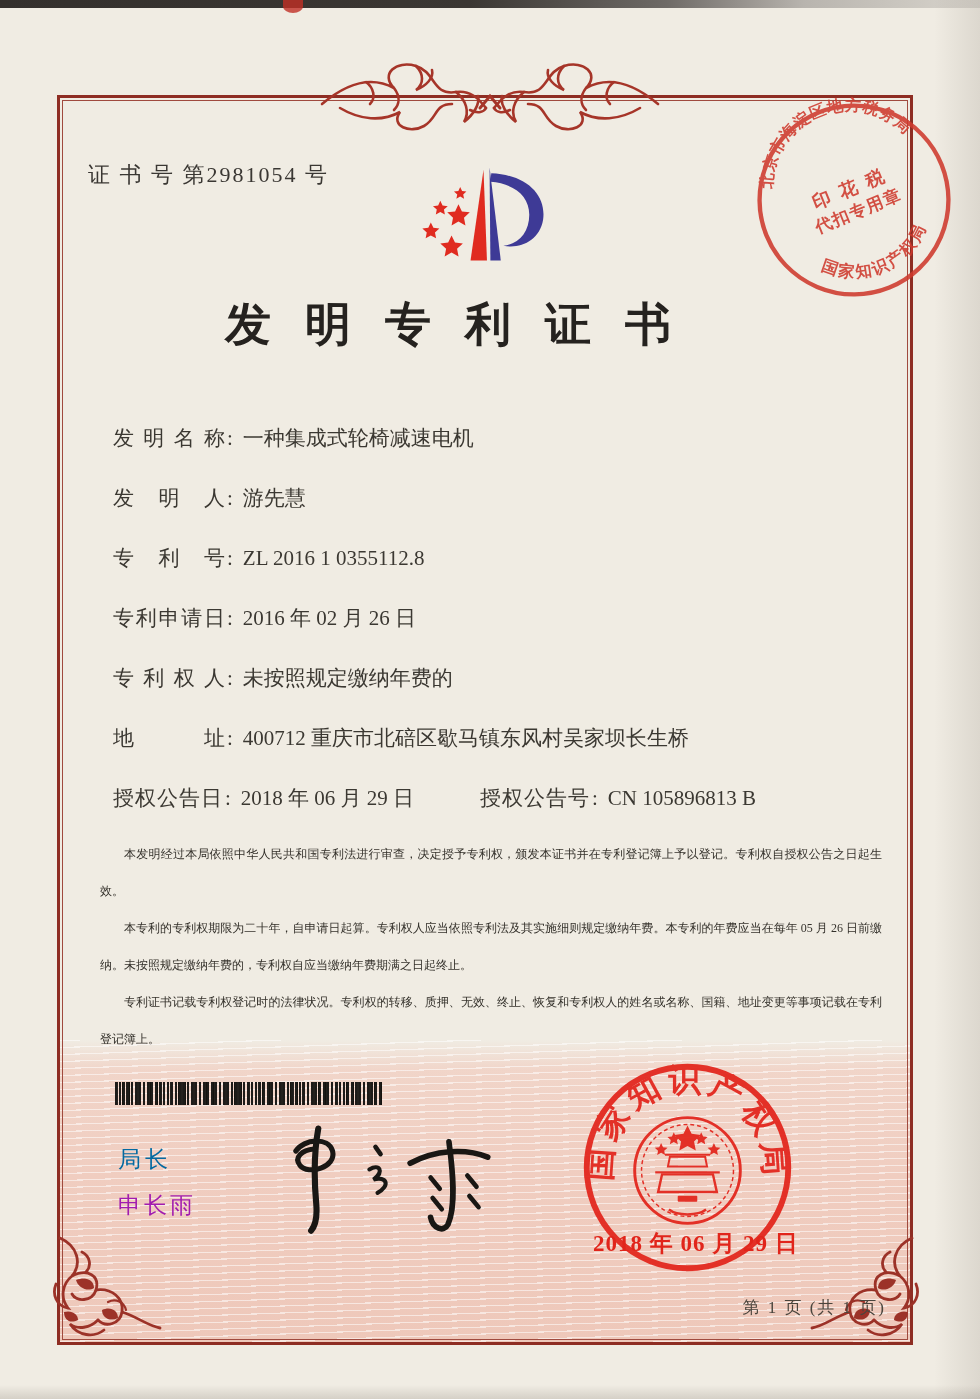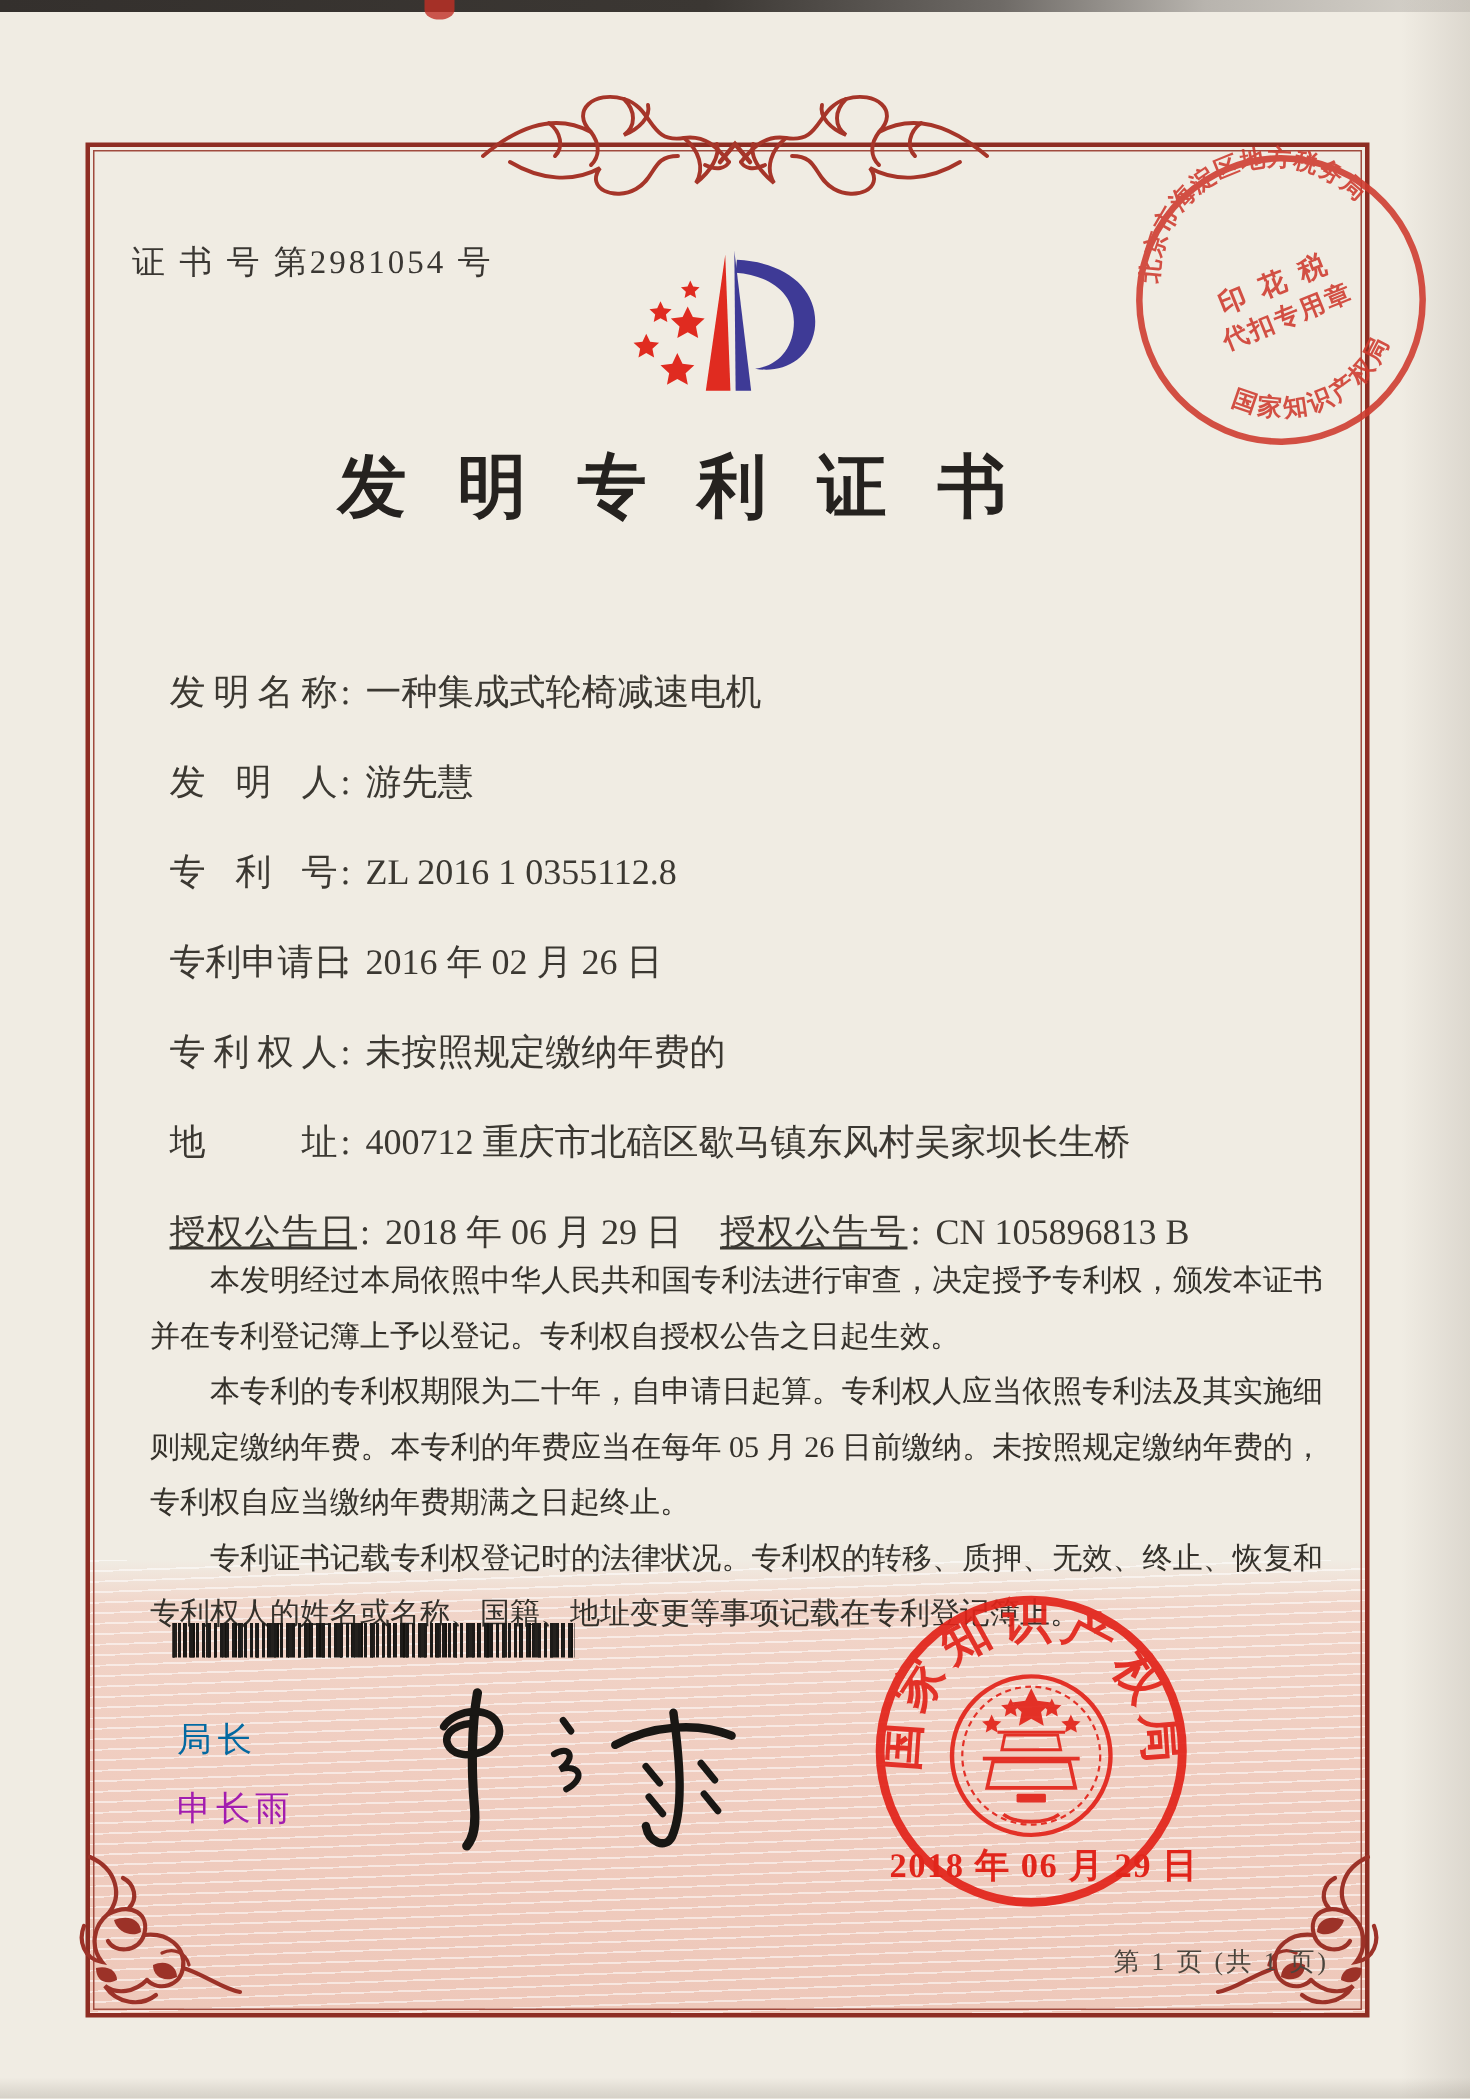--- a/index.html
+++ b/index.html
@@ -24,28 +24,28 @@
   
   .frame{left:57px;top:95px;width:850px;height:1244px;border:3px solid #8e2d23;z-index:2;}
   .frame-inner{position:absolute;inset:2px;border:1px solid #a04a3e;}
   
   .cert-no{left:88px;top:160px;font-size:22px;letter-spacing:2px;color:#3a3733;z-index:3;}
   
   .title{left:37px;top:294px;width:856px;text-align:center;font-size:46px;font-weight:700;
     letter-spacing:34px;color:#25221f;z-index:3;}
   
   .fields{left:113px;top:422px;width:780px;z-index:3;}
-  .frow{font-size:24px;line-height:32px;margin-bottom:28px;color:#3b3832;white-space:nowrap;margin-top:24px;}
+  .frow{font-size:21px;line-height:32px;margin-bottom:28px;color:#3b3832;white-space:nowrap;}
   .flabel{display:inline-block;width:112px;text-align:justify;text-align-last:justify;vertical-align:top;}
   .fcolon{display:inline-block;margin:0 10px 0 2px;}
   .grant-a{display:inline-block;width:367px;}
-  .glabel{letter-spacing:1px;text-decoration:underline;}
+  .glabel{letter-spacing:1px;}
   
   .paras{left:100px;top:836px;width:782px;z-index:3;}
-  .paras p{margin:0;text-indent:2em;font-size:20px;line-height:37px;text-align:justify;color:#34312b;}
+  .paras p{margin:0;text-indent:2em;font-size:12px;line-height:37px;text-align:justify;color:#34312b;}
   
   .barcode{left:115px;top:1082px;width:268px;height:23px;z-index:3;
     background:
       repeating-linear-gradient(90deg,#1d1b19 0 2px,rgba(0,0,0,0) 2px 4px),
       repeating-linear-gradient(90deg,#15130f 0 1px,rgba(0,0,0,0) 1px 7px),
       repeating-linear-gradient(90deg,#24211e 0 3px,rgba(0,0,0,0) 3px 11px);}
   
   .sig-title{left:118px;top:1144px;font-size:23px;letter-spacing:4px;color:#0369a1;z-index:3;}
   .sig-name{left:118px;top:1190px;font-size:23px;letter-spacing:3px;color:#a21caf;z-index:3;}
   .sig-svg{left:255px;top:1116px;z-index:3;}

